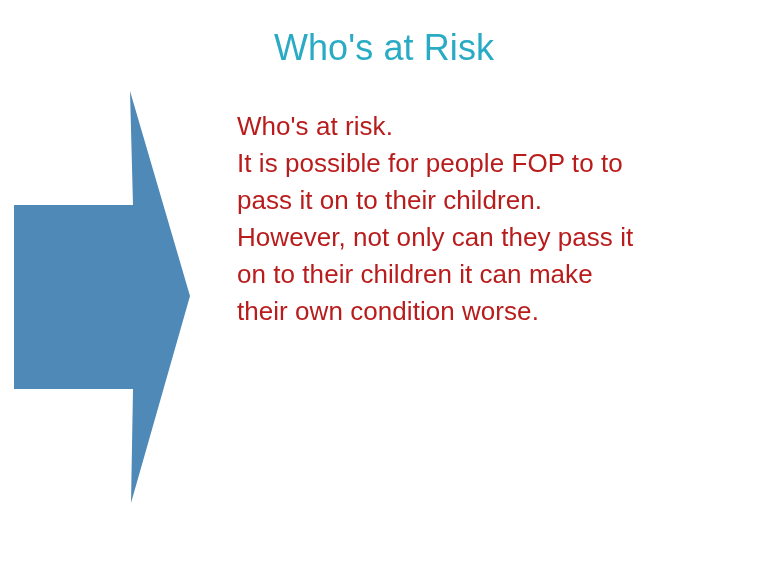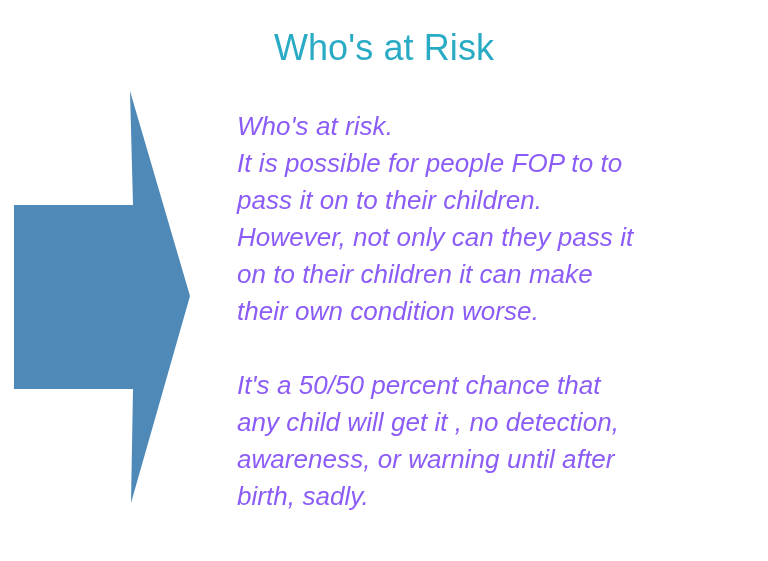--- a/index.html
+++ b/index.html
@@ -74,27 +74,23 @@
 
   <div id="slide-title" style="color: rgb(41, 171, 197);">Who's at Risk</div>
 
   <div id="arrow-graphic">
     <svg viewBox="0 0 210 440" xmlns="http://www.w3.org/2000/svg">
 
       <polygon fill="#4e89b8" points="14,125 133,125 130,11 190,216 131,423 133,309 14,309"></polygon>
     </svg>
   </div>
 
-  <div id="body-text" style="color: #8b5cf6; font-style: italic;">
+  <div id="body-text" style="color: #b91c1c;">
     <p>Who's at risk.
 It is possible for people FOP to to
 pass it on to their children.
 However, not only can they pass it
 on to their children it can make
 their own condition worse.</p>
     <div class="para-gap"></div>
-    <p>It's a 50/50 percent chance that
-any child will get it , no detection,
-awareness, or warning until after
-birth, sadly.</p>
   </div>
 
 </div>
 
 </body></html>

